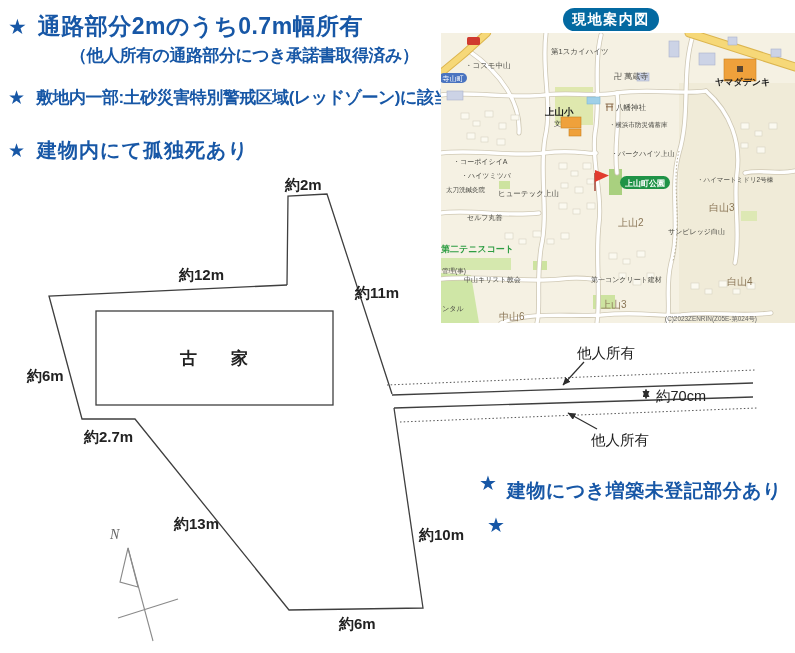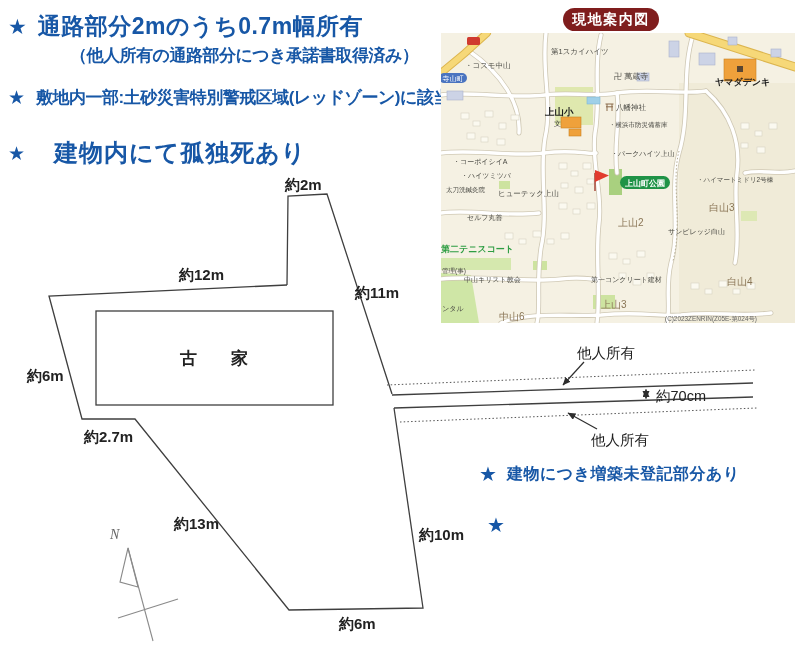--- a/index.html
+++ b/index.html
@@ -16,30 +16,30 @@
   .note .star{font-weight:normal;}
   #note1{left:8px;top:11px;}
   #note1 .star{font-size:21px;margin-right:11px;}
   #note1 .txt{font-size:23px;letter-spacing:0.5px;}
   #note1sub{left:70px;top:44px;font-size:17px;letter-spacing:-0.5px;}
   #note2{left:8px;top:86px;}
   #note2 .star{font-size:19px;margin-right:11px;}
   #note2 .txt{font-size:17px;letter-spacing:-0.5px;}
   #note3{left:8px;top:137px;}
   #note3 .star{font-size:19px;margin-right:12px;}
-  #note3 .txt{font-size:24px;letter-spacing:1px;margin-left:17px;}
+  #note3 .txt{font-size:20px;letter-spacing:1px;}
   #note4{left:479px;top:462px;}
   #note4 .star{font-size:20px;margin-right:10px;}
-  #note4 .txt{font-size:16px;letter-spacing:0.5px;}
+  #note4 .txt{font-size:19px;letter-spacing:0.5px;margin-top:16px;}
   #note5{left:487px;top:513px;}
   #note5 .star{font-size:20px;margin-right:12px;}
   #note5 .txt{font-size:20px;letter-spacing:3px;}
   
   #map-title{
-    left:563px;top:8px;width:96px;height:23px;background:#7f1d1d;border-radius:12px;
+    left:563px;top:8px;width:96px;height:23px;background:#0369a1;border-radius:12px;
     color:#ffffff;font-weight:bold;font-size:14px;letter-spacing:1.5px;
     display:flex;align-items:center;justify-content:center;z-index:5;
   }
   #map-panel{left:441px;top:33px;width:354px;height:290px;z-index:2;}
   #plot-layer{left:0;top:0;z-index:1;}
   svg text{user-select:none;}
 </style>
 </head>
 <body>
 

